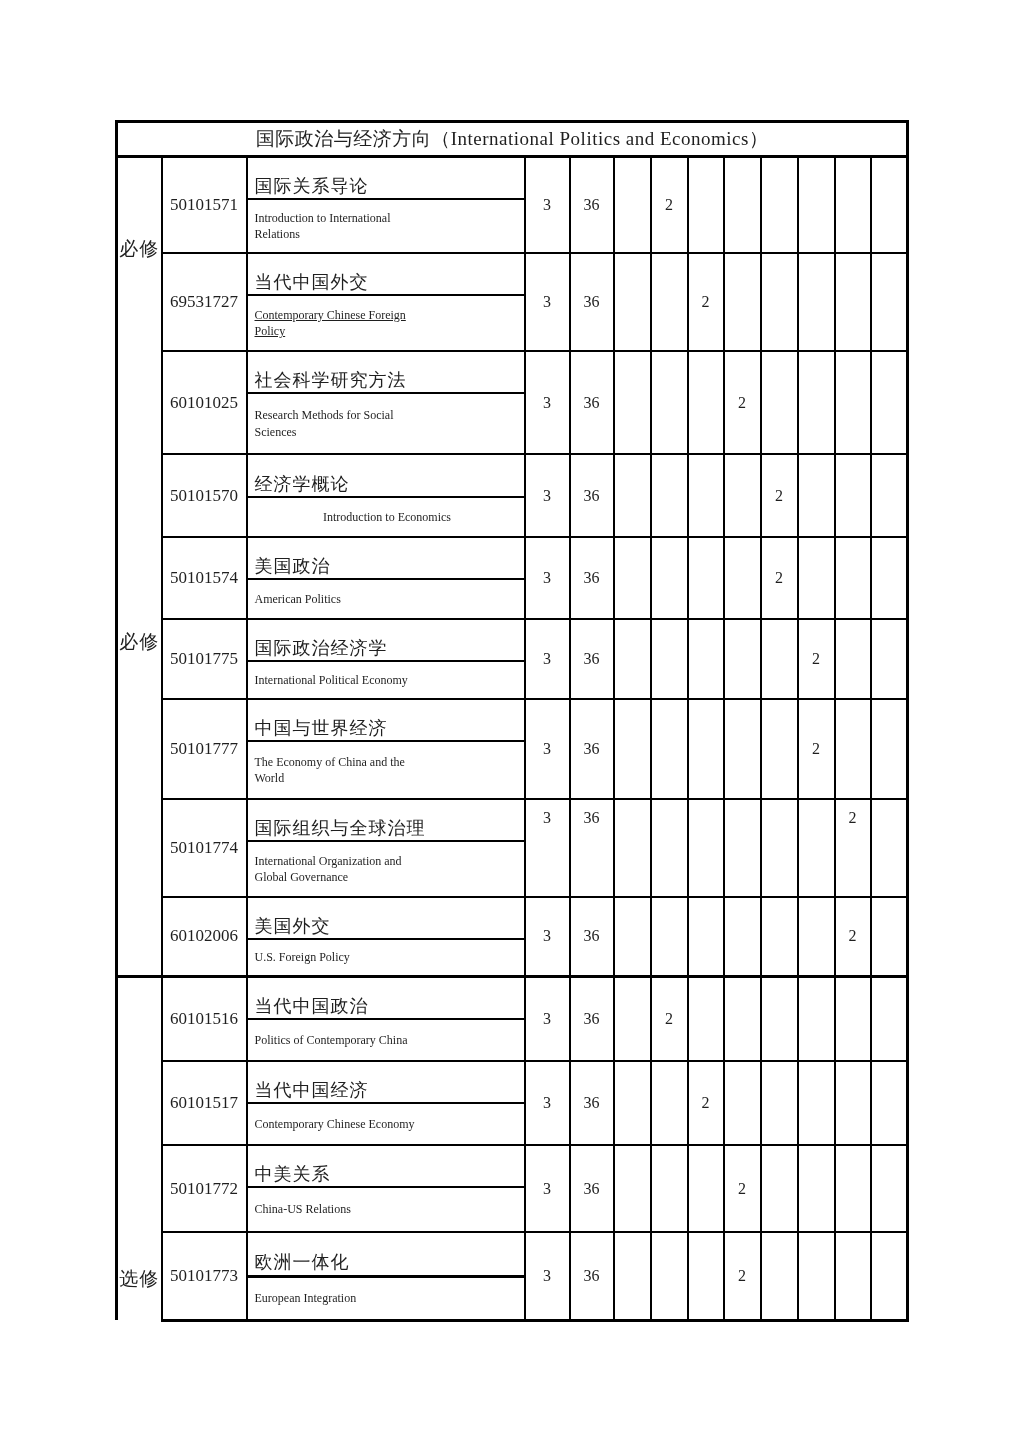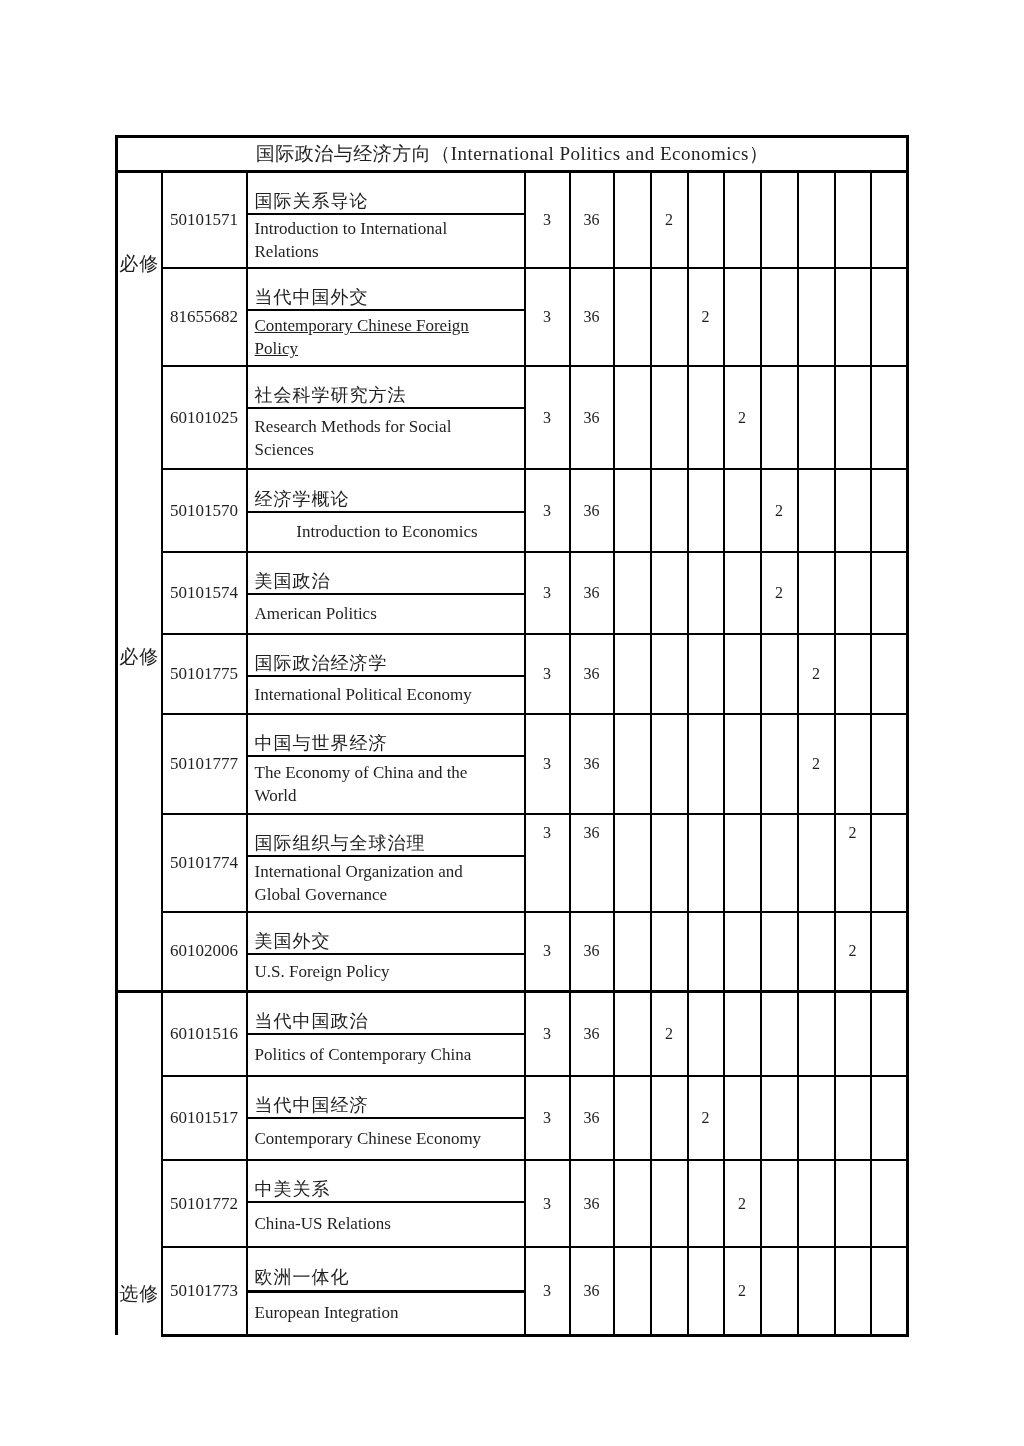--- a/index.html
+++ b/index.html
@@ -8,21 +8,21 @@
     width: 1024px;
     height: 1446px;
     background: #ffffff;
     font-family: "Liberation Serif", "DejaVu Serif", serif;
     color: #1f1f1f;
     overflow: hidden;
   }
   .sheet {
     position: absolute;
     left: 115px;
-    top: 135px;
+    top: 120px;
   }
   table.curriculum {
     border-collapse: collapse;
     table-layout: fixed;
     width: 790px;
   }
   td {
     border: 2px solid #000;
     padding: 0;
     vertical-align: middle;
@@ -58,21 +58,21 @@
   td.code {
     text-align: center;
     font-size: 17px;
   }
   td.cn {
     font-size: 18px;
     padding: 16px 4px 0 7px;
     letter-spacing: 1px;
   }
   td.en {
-    font-size: 17px;
+    font-size: 12px;
     padding: 0 4px 0 7px;
     white-space: pre-line;
     line-height: 1.35;
   }
   td.num {
     text-align: center;
     font-size: 16px;
   }
   td.top-align {
     vertical-align: top;
@@ -122,21 +122,21 @@
           <td class="num" rowspan="2"></td>
           <td class="num" rowspan="2"></td>
           <td class="num" rowspan="2"></td>
           <td class="num last-col" rowspan="2"></td>
         </tr>
         <tr style="height: 54px;">
           <td class="en">Introduction to International
 Relations</td>
         </tr>
         <tr style="height: 36px;">
-          <td class="code" rowspan="2">81655682</td>
+          <td class="code" rowspan="2">69531727</td>
           <td class="cn">当代中国外交</td>
           <td class="num" rowspan="2">3</td>
           <td class="num" rowspan="2">36</td>
           <td class="num" rowspan="2"></td>
           <td class="num" rowspan="2"></td>
           <td class="num" rowspan="2">2</td>
           <td class="num" rowspan="2"></td>
           <td class="num" rowspan="2"></td>
           <td class="num" rowspan="2"></td>
           <td class="num" rowspan="2"></td>

